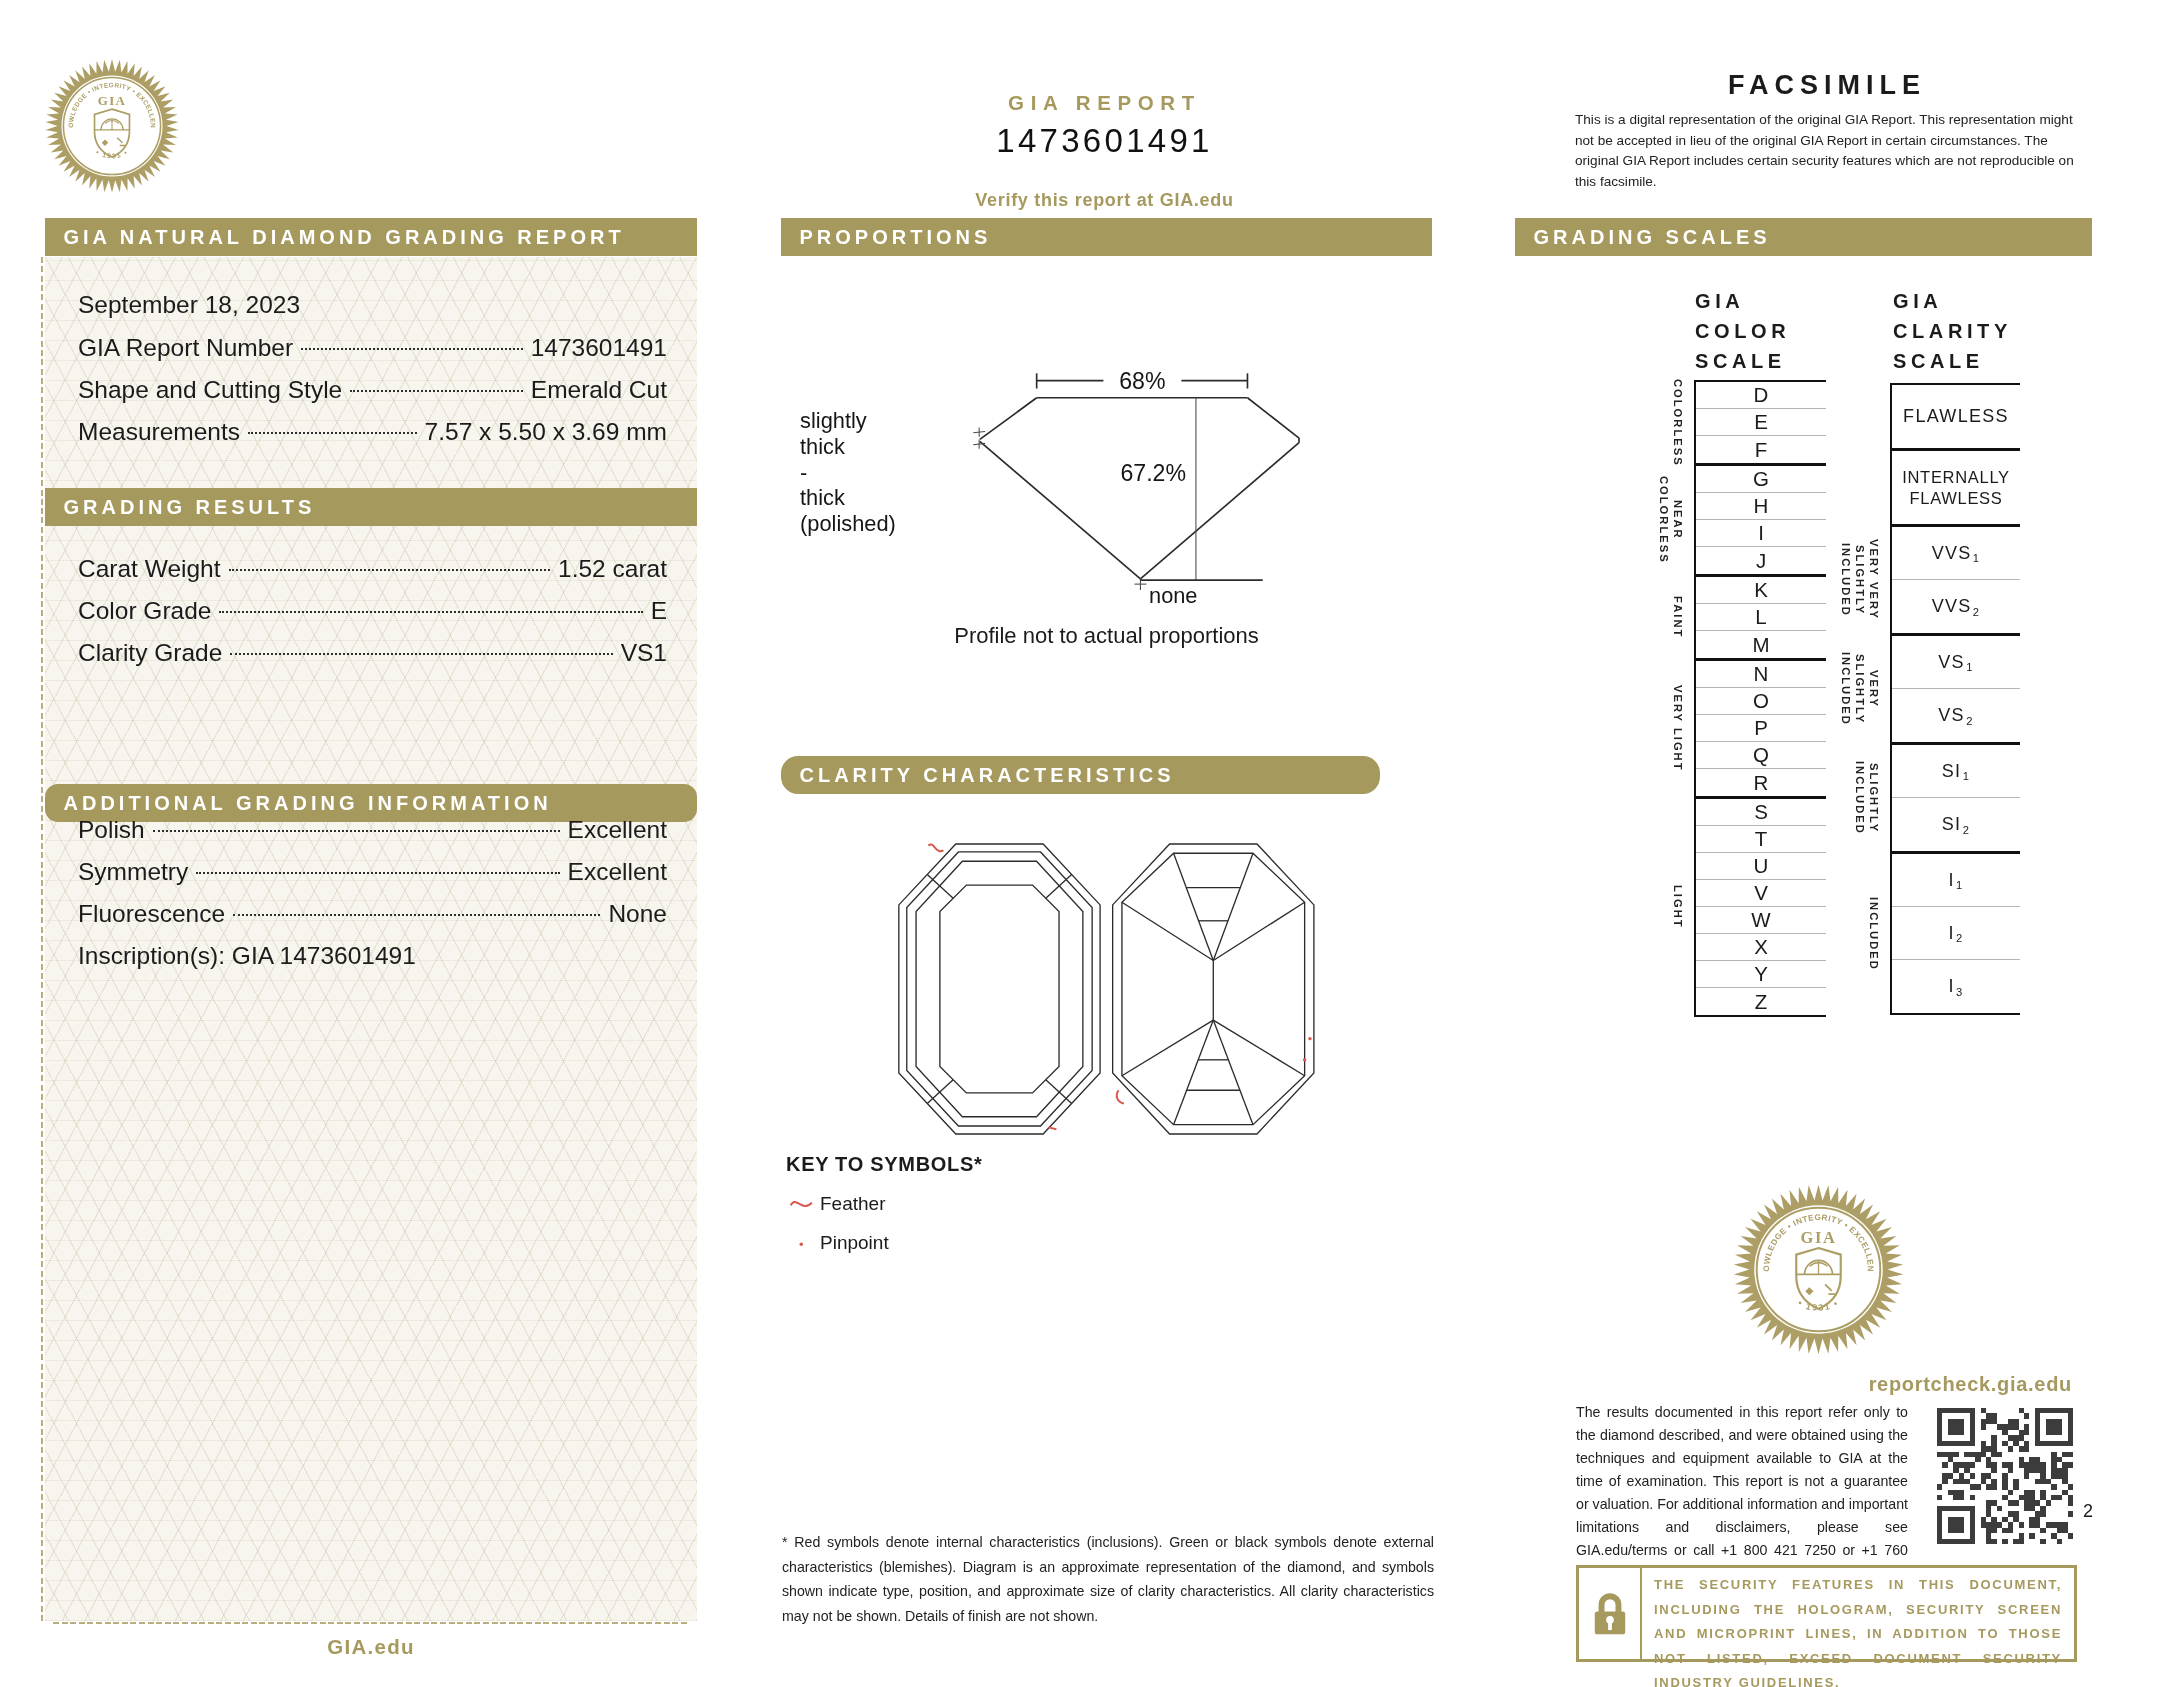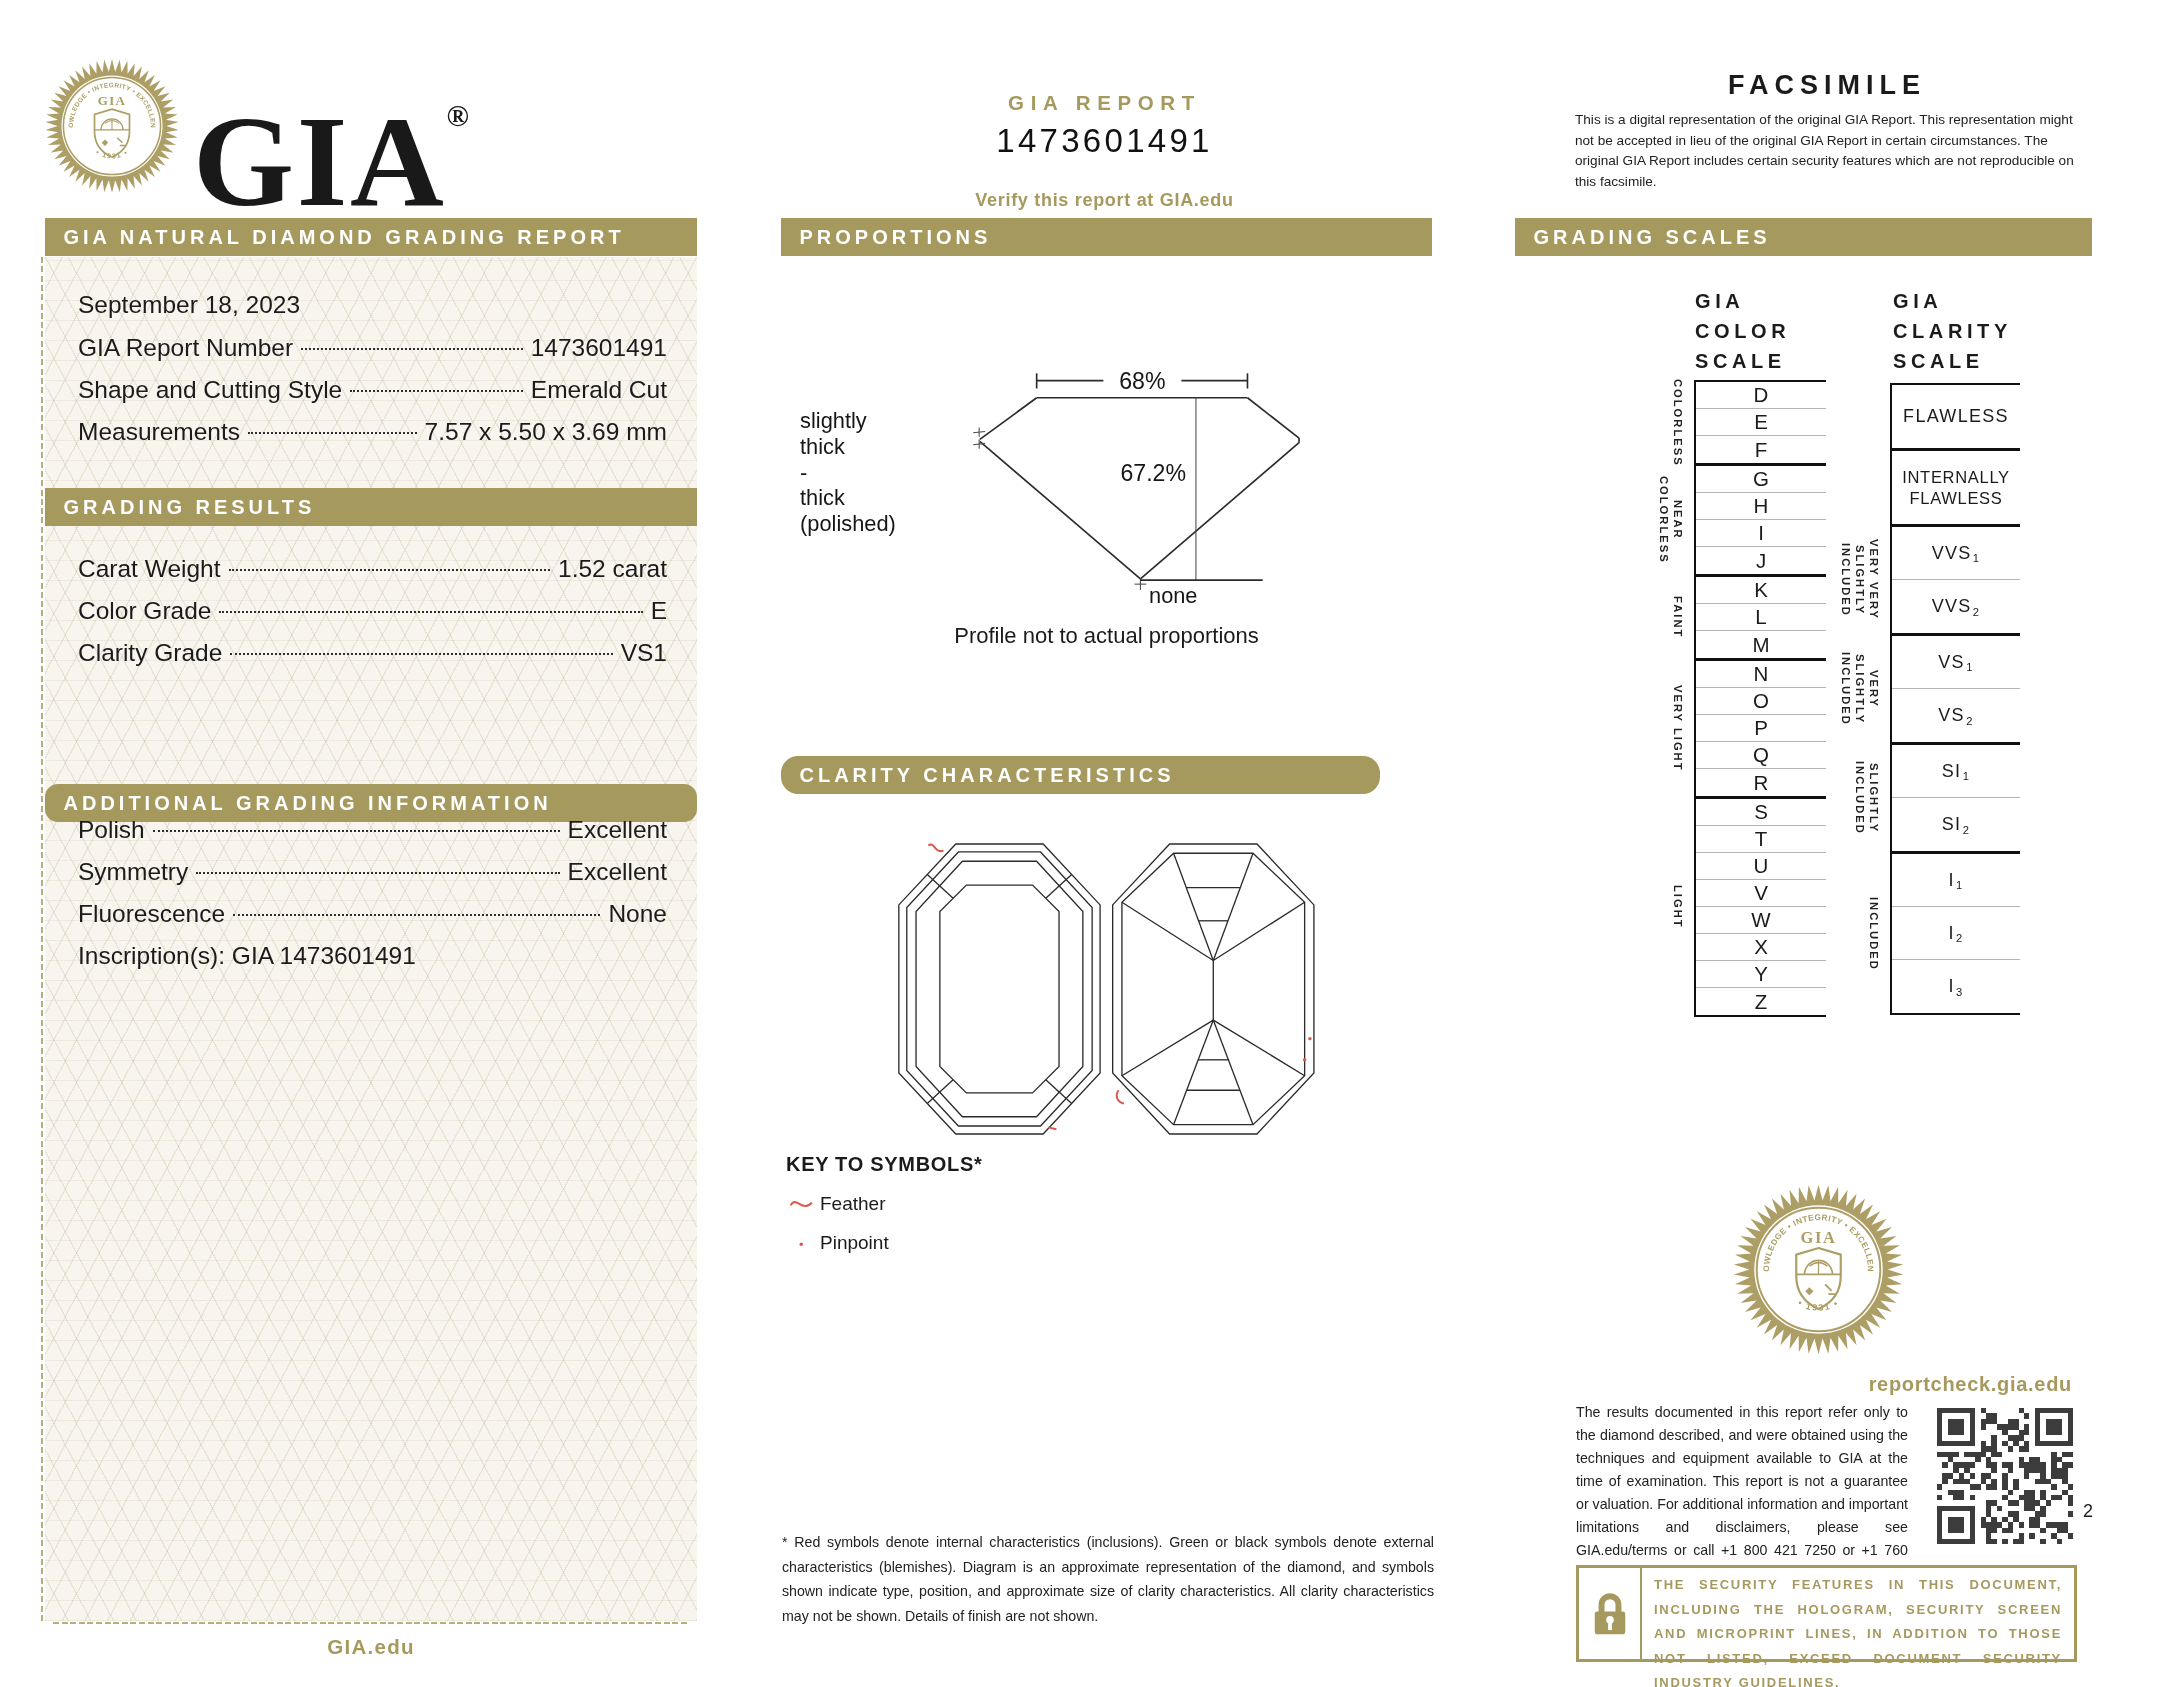--- a/index.html
+++ b/index.html
@@ -117,21 +117,20 @@
         <text font-size="10" font-weight="bold" fill="#ac9e64" letter-spacing="0.6" text-anchor="middle"><textPath href="#s1-top" startOffset="50%">KNOWLEDGE • INTEGRITY • EXCELLENCE</textPath></text>
         <text font-size="11" font-weight="bold" fill="#ac9e64" letter-spacing="2" text-anchor="middle"><textPath href="#s1-bot" startOffset="50%">• 1931 •</textPath></text>
         <text x="0" y="-32" font-size="20" font-weight="bold" fill="#ac9e64" text-anchor="middle" font-family="&quot;Liberation Serif&quot;,serif" letter-spacing="2">GIA</text>
         <path d="M0,-26 L27,-18 V8 Q27,36 0,48 Q-27,36 -27,8 V-18 Z" fill="none" stroke="#ac9e64" stroke-width="2.6"></path>
         <path d="M-27,6 H27" stroke="#ac9e64" stroke-width="2"></path>
         <path d="M-17,6 A17,17 0 0 1 17,6" fill="none" stroke="#ac9e64" stroke-width="2"></path>
         <path d="M0,-11 V6 M-11,-4 Q0,-13 11,-4" fill="none" stroke="#ac9e64" stroke-width="1.6"></path>
         <text x="-11" y="30" font-size="13" fill="#ac9e64" text-anchor="middle">◆</text>
         <path d="M8,18 l8,8 M12,30 h8" stroke="#ac9e64" stroke-width="2.2" fill="none"></path>
       </svg></div>
-  <div class="abs" id="logo-text"><span>GIA</span><sup>®</sup></div>
 
   <div class="abs" id="report-center">
     <div class="rc-label">GIA REPORT</div>
     <div class="rc-number">1473601491</div>
     <div class="rc-verify">Verify this report at GIA.edu</div>
   </div>
 
   <div class="abs" id="facs">
     <div class="facs-title">FACSIMILE</div>
     <div class="facs-text">This is a digital representation of the original GIA Report. This representation might not be accepted in lieu of the original GIA Report in certain circumstances. The original GIA Report includes certain security features which are not reproducible on this facsimile.</div>

